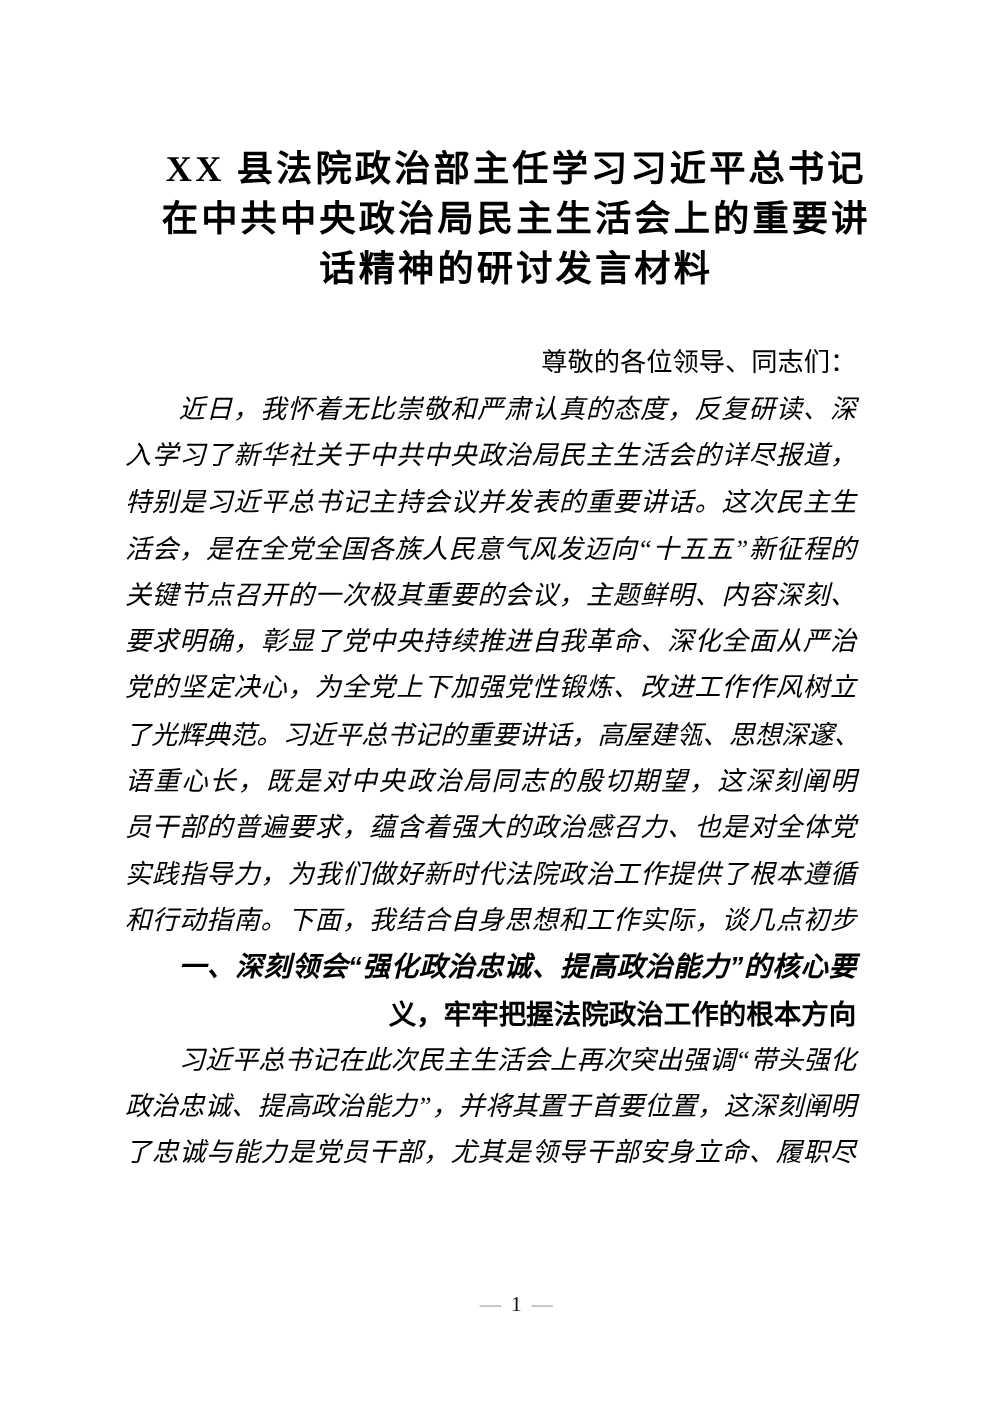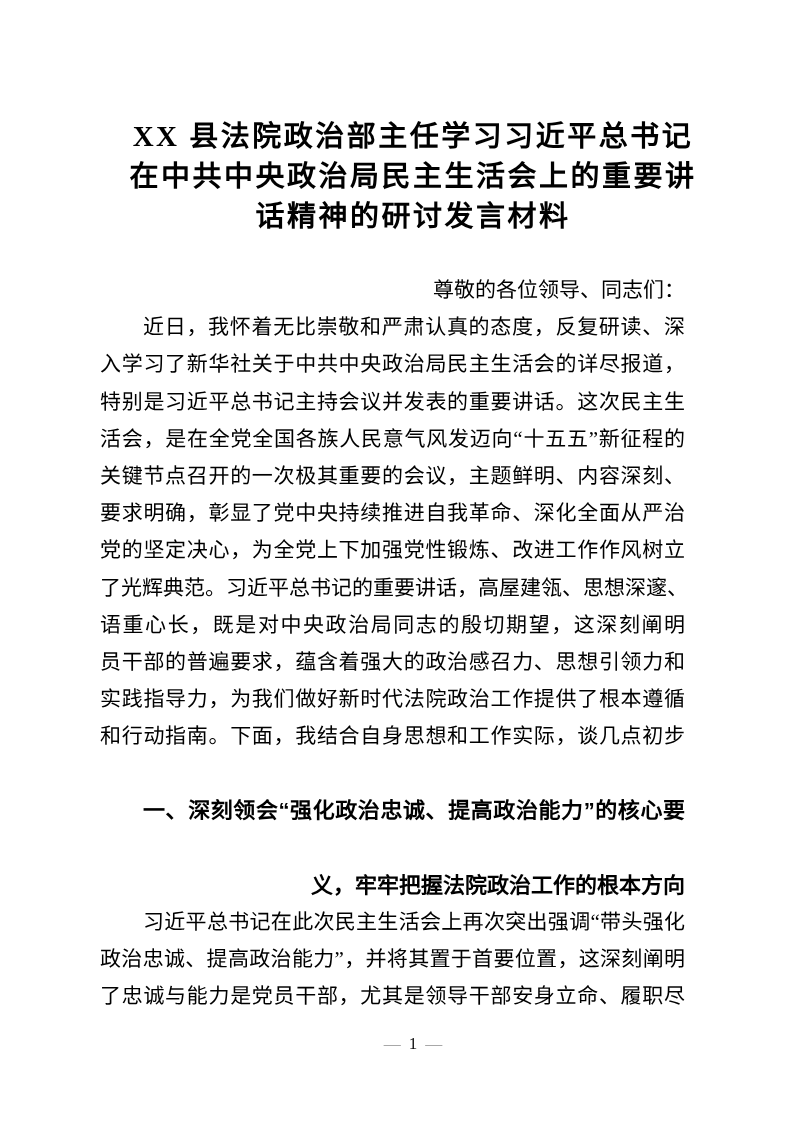--- a/index.html
+++ b/index.html
@@ -44,26 +44,26 @@
     text-align: right;
     font-family: "Liberation Serif", "DejaVu Serif", serif;
   }
   .line.indent {
     padding-left: 43px;
   }
   .line.justify {
     text-align: justify;
     text-align-last: justify;
     text-justify: inter-character;
+    font-style: italic;
   }
   .line.heading {
     font-family: "Liberation Sans", "DejaVu Sans", sans-serif;
     font-weight: bold;
     font-size: 22px;
-    margin-top: 37px;
   }
   .footer {
     position: absolute;
     top: 1033px;
     left: 0;
     width: 100%;
     text-align: center;
     font-size: 17px;
     line-height: 22px;
     font-family: "Liberation Serif", "DejaVu Serif", serif;
@@ -89,21 +89,21 @@
       <div class="line">尊敬的各位领导、同志们：</div>
       <div class="line indent justify">近日，我怀着无比崇敬和严肃认真的态度，反复研读、深</div>
       <div class="line justify">入学习了新华社关于中共中央政治局民主生活会的详尽报道，</div>
       <div class="line justify">特别是习近平总书记主持会议并发表的重要讲话。这次民主生</div>
       <div class="line justify">活会，是在全党全国各族人民意气风发迈向“十五五”新征程的</div>
       <div class="line justify">关键节点召开的一次极其重要的会议，主题鲜明、内容深刻、</div>
       <div class="line justify">要求明确，彰显了党中央持续推进自我革命、深化全面从严治</div>
       <div class="line justify">党的坚定决心，为全党上下加强党性锻炼、改进工作作风树立</div>
       <div class="line justify">了光辉典范。习近平总书记的重要讲话，高屋建瓴、思想深邃、</div>
       <div class="line justify">语重心长，既是对中央政治局同志的殷切期望，这深刻阐明</div>
-      <div class="line justify">员干部的普遍要求，蕴含着强大的政治感召力、思想引领力和</div>
+      <div class="line justify">员干部的普遍要求，蕴含着强大的政治感召力、也是对全体党</div>
       <div class="line justify">实践指导力，为我们做好新时代法院政治工作提供了根本遵循</div>
       <div class="line justify">和行动指南。下面，我结合自身思想和工作实际，谈几点初步</div>
       <div class="line heading indent justify">一、深刻领会“强化政治忠诚、提高政治能力”的核心要</div>
       <div class="line heading">义，牢牢把握法院政治工作的根本方向</div>
       <div class="line indent justify">习近平总书记在此次民主生活会上再次突出强调“带头强化</div>
       <div class="line justify">政治忠诚、提高政治能力”，并将其置于首要位置，这深刻阐明</div>
       <div class="line justify">了忠诚与能力是党员干部，尤其是领导干部安身立命、履职尽</div>
     </div>
   <div class="footer">
     <span class="dash">—</span><span class="num">1</span><span class="dash">—</span>

